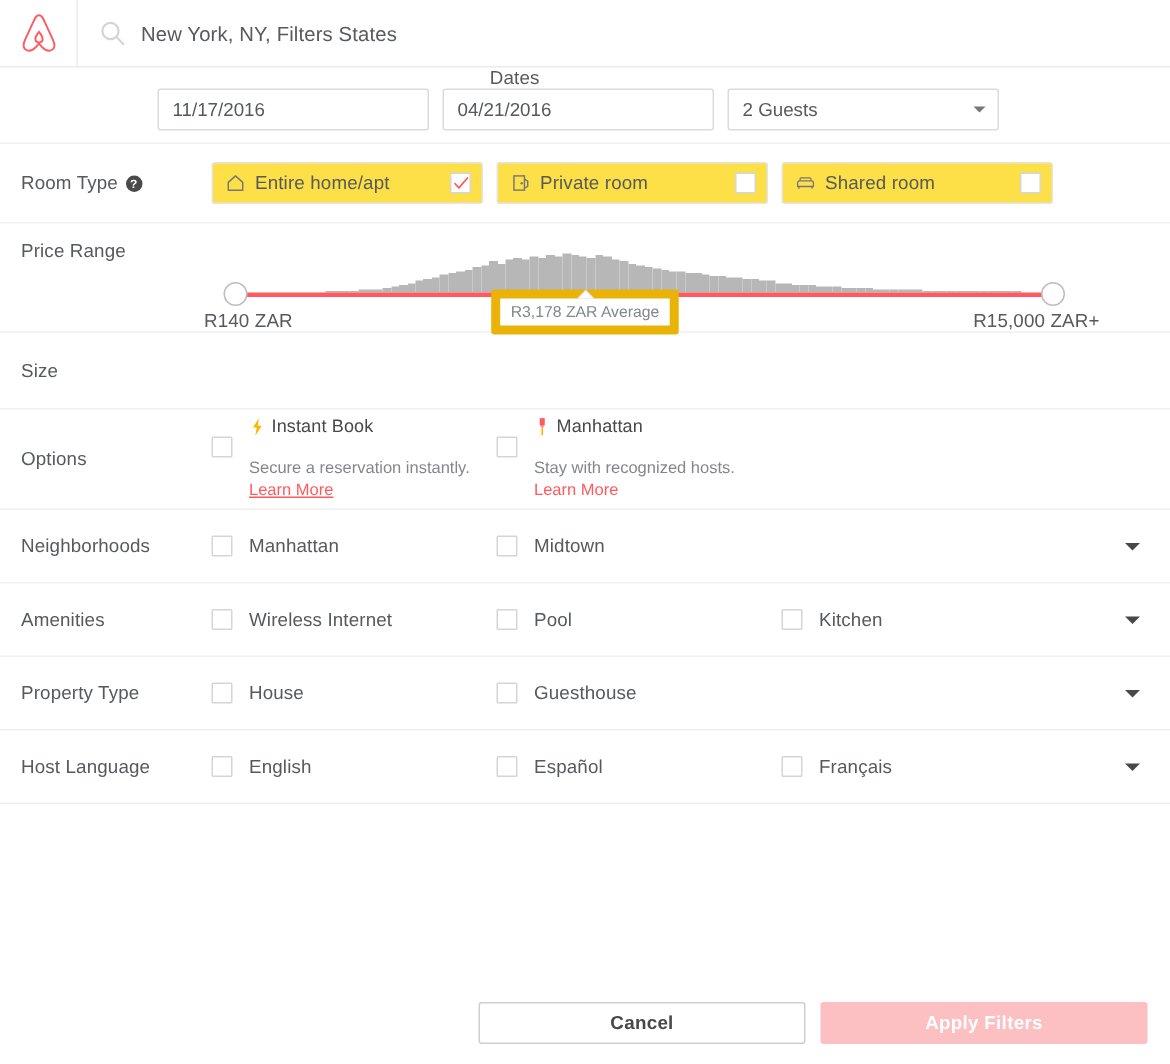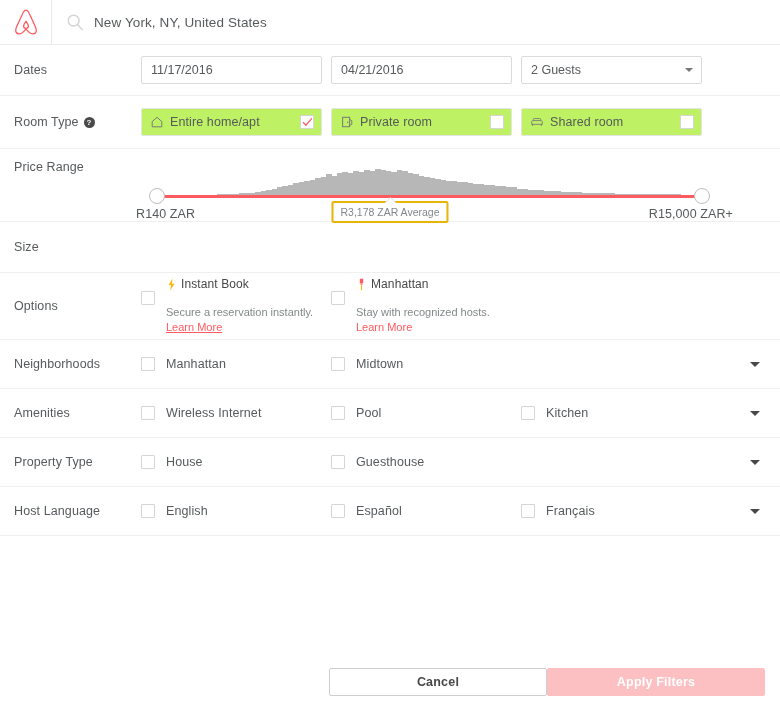--- a/index.html
+++ b/index.html
@@ -49,21 +49,21 @@
   .row-body { flex: 1; display: flex; }
 
   .help-icon {
     width: 11px; height: 11px; border-radius: 50%;
     background: #4a4a4a; color: #fff;
     font-size: 8px; line-height: 11px; text-align: center;
     font-weight: bold; flex: none;
   }
 
   
-  .row-dates { height: 51px; align-items: center; }
+  .row-dates { height: 51px; align-items: center; flex-direction: column; }
   .field {
     height: 28px; border: 1px solid #dbdbdb; background: #fff;
     border-radius: 2px;
     display: flex; align-items: center;
     padding: 0 9px;
     font-size: 12.5px; color: #565a5c;
     position: relative;
   }
   .f-w { width: 181px; margin-right: 9px; }
   .caret {
@@ -72,21 +72,21 @@
     width: 0; height: 0;
     border-left: 4px solid transparent;
     border-right: 4px solid transparent;
     border-top: 4px solid #767676;
   }
 
   
   .row-room { height: 53px; align-items: center; }
   .rt-box {
     width: 181px; height: 28px; margin-right: 9px;
-    background: #bef264; border: 1px solid #e4e4e4; border-radius: 2px;
+    background: #fde047; border: 1px solid #e4e4e4; border-radius: 2px;
     display: flex; align-items: center;
     padding: 0 7px 0 8px;
     font-size: 12.5px; color: #565a5c;
   }
   .rt-icon { width: 14px; height: 14px; flex: none; margin-right: 6px; }
   .rt-label { flex: 1; letter-spacing: .1px; }
   .cbox {
     width: 14px; height: 14px; flex: none;
     background: #fff; border: 1px solid #d5d5d5; border-radius: 1px;
     position: relative;
@@ -116,21 +116,21 @@
   .handle.left  { left: 135px; }
   .handle.right { right: 56px; }
   .price-min, .price-max {
     position: absolute; bottom: 0; font-size: 12.5px; color: #565a5c;
     letter-spacing: .1px;
   }
   .price-min { left: 122px; }
   .price-max { right: 33px; }
   .tooltip {
     position: absolute; bottom: -2px; left: 50%; transform: translateX(-50%);
-    background: #fff; border: 2px solid #eab308; border-radius: 2px;
+    background: #fff; border: 6px solid #eab308; border-radius: 2px;
     padding: 3px 7px; font-size: 10.5px; color: #82888a;
     white-space: nowrap;
   }
   .tooltip:before {
     content: ""; position: absolute; top: -5px; left: 50%;
     margin-left: -5px; width: 0; height: 0;
     border-left: 5px solid transparent;
     border-right: 5px solid transparent;
     border-bottom: 5px solid #fff;
   }
@@ -184,21 +184,21 @@
     width: 0; height: 0;
     border-left: 5px solid transparent;
     border-right: 5px solid transparent;
     border-top: 5px solid #484848;
   }
 
   
   .footer {
     position: absolute; left: 0; right: 0; bottom: 13px;
     display: flex; justify-content: flex-end;
-    padding-right: 15px; 
+    padding-right: 15px; gap: 10px;
   }
   .btn {
     height: 28px; width: 218px;
     display: flex; align-items: center; justify-content: center;
     font-size: 12.5px; font-weight: bold; border-radius: 2px;
     letter-spacing: .2px;
   }
   .btn-cancel { background: #fff; border: 1px solid #cfcfcf; color: #484848; }
   .btn-apply { background: #fcbfc2; border: 1px solid #fcbfc2; color: #ffffff; }
 </style>
@@ -212,21 +212,21 @@
       <svg width="26" height="28" viewBox="0 0 26 28">
         <path d="M13 2.2c1.1 0 1.9.7 2.6 2 .6 1.1 1.4 2.9 2.5 5.2 1.9 4.1 3.3 7.1 4.2 9.2.7 1.7 1 2.8 1 3.6 0 2.1-1.5 3.6-3.6 3.6-1.6 0-3.1-.8-4.6-2.4l-2.1-2.3-2.1 2.3c-1.5 1.6-3 2.4-4.6 2.4-2.1 0-3.6-1.5-3.6-3.6 0-.8.3-1.9 1-3.6.9-2.1 2.3-5.1 4.2-9.2 1.1-2.3 1.9-4.1 2.5-5.2.7-1.3 1.5-2 2.6-2z" fill="none" stroke="#ff5a5f" stroke-width="1.3"></path>
         <path d="M13 13.3c1.5 1.9 2.4 3.4 2.4 4.6 0 1.4-1 2.4-2.4 2.4s-2.4-1-2.4-2.4c0-1.2.9-2.7 2.4-4.6z" fill="none" stroke="#ff5a5f" stroke-width="1.3"></path>
       </svg>
     </div>
     <div class="search-cell">
       <svg class="search-icon" viewBox="0 0 20 20">
         <circle cx="8.5" cy="8.5" r="6" fill="none" stroke="#d4d4d4" stroke-width="1.6"></circle>
         <line x1="12.9" y1="13" x2="18" y2="18.2" stroke="#d4d4d4" stroke-width="1.6" stroke-linecap="round"></line>
       </svg>
-      <span class="search-text">New York, NY, United States</span>
+      <span class="search-text">New York, NY, Filters States</span>
     </div>
   </div>
 
   <div class="row row-dates">
     <div class="row-label">Dates</div>
     <div class="row-body">
       <div class="field f-w">
         <span>11/17/2016</span>
       </div>
       <div class="field f-w">

